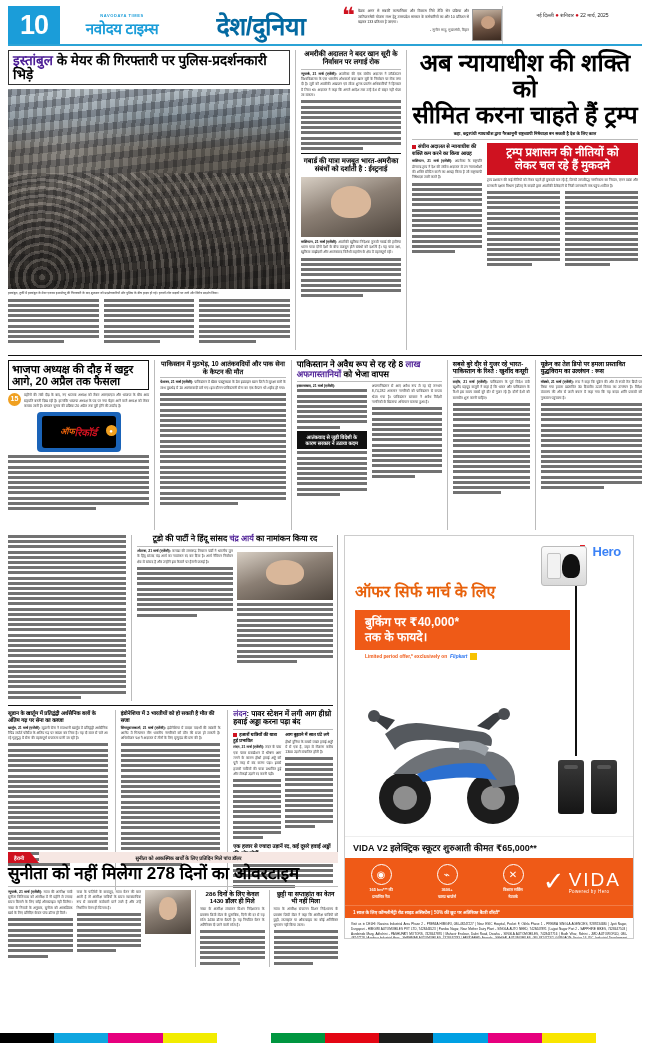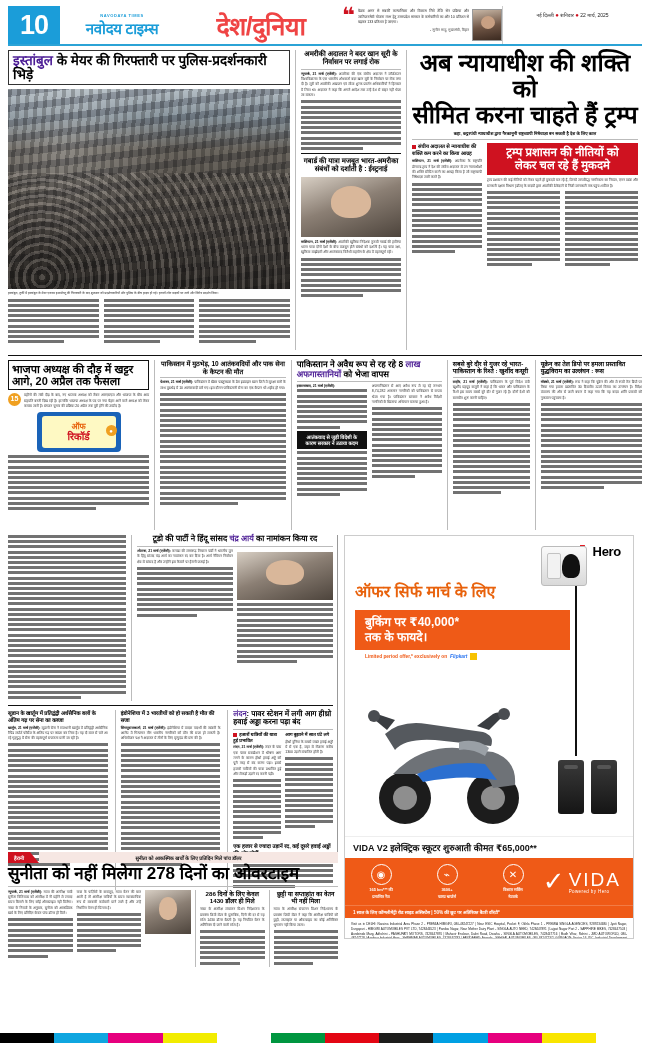--- a/index.html
+++ b/index.html
@@ -11,21 +11,21 @@
     overflow: hidden;
   }
   .page { width:650px; height:1043px; position:relative; padding:6px 8px 0 8px; }
 
   
   .masthead { display:flex; align-items:stretch; height:40px; border-bottom:2px solid #2ba3d6; }
   .pagenum-box { width:52px; background:#1b9dd9; color:#fff; display:flex; align-items:center; justify-content:center; font-size:27px; font-weight:700; letter-spacing:-1px; }
   .logo-block { width:120px; display:flex; flex-direction:column; justify-content:center; padding-left:4px; }
   .logo-sub { font-size:4px; letter-spacing:.6px; color:#1b9dd9; font-weight:700; text-align:center; }
   .logo-main { font-size:15px; font-weight:700; color:#1b9dd9; letter-spacing:-.3px; text-align:center; }
-  .section-title { flex:1; display:flex; align-items:center; justify-content:center; font-size:25px; font-weight:700; color:#ef4444; letter-spacing:-.5px; }
+  .section-title { flex:1; display:flex; align-items:center; justify-content:center; font-size:25px; font-weight:700; color:#0369a1; letter-spacing:-.5px; }
   .quote-block { width:160px; display:flex; gap:3px; align-items:flex-start; padding-top:3px; }
   .quote-mark { color:#cf1220; font-size:22px; line-height:14px; font-weight:700; }
   .quote-text { font-size:3.6px; line-height:1.55; color:#222; text-align:justify; }
   .quote-attr { font-size:3.6px; text-align:right; color:#444; margin-top:1px; }
   .editor-photo { width:30px; height:32px; background:linear-gradient(170deg,#c8b7a6,#6e5444 55%,#3b2a20); border:1px solid #999; flex-shrink:0; position:relative; }
   .editor-photo::after{content:"";position:absolute;left:8px;top:6px;width:14px;height:13px;border-radius:50%;background:#c8a083;}
   .dateline { width:140px; display:flex; align-items:flex-start; justify-content:center; padding-top:6px; font-size:5px; color:#222; border-left:1px solid #ccc; }
   .dateline span { white-space:nowrap; }
   .red-dot { color:#cf1220; font-size:6px; }
   .red { color:#4c1d95; }
@@ -78,40 +78,40 @@
   .mz2{width:140px;padding:0 5px;border-left:1px solid #bbb;}
   .mz3{width:160px;padding:0 5px;border-left:1px solid #bbb;}
   .mz4{width:90px;padding:0 5px;border-left:1px solid #bbb;}
   .mz5{width:110px;padding-left:5px;border-left:1px solid #bbb;}
   .head2 { font-size:11px; font-weight:700; line-height:1.1; }
   .head3 { font-size:6.5px; font-weight:700; line-height:1.18; text-align:center;}
   .head4 { font-size:8.5px; font-weight:700; line-height:1.12; }
   .numcircle { width:13px;height:13px;border-radius:50%;background:#f0a020;color:#fff;font-size:7px;font-weight:700;display:flex;align-items:center;justify-content:center;float:left;margin:0 3px 1px 0;}
   .offrecord { position:relative; width:84px; height:40px; margin:3px auto; }
   .offrecord .ribbon{position:absolute;inset:0;background:#1a63b8;border-radius:4px;}
-  .offrecord .inner{position:absolute;left:5px;right:5px;top:4px;bottom:4px;background:#fef9c3;border-radius:3px;display:flex;flex-direction:column;align-items:center;justify-content:center;}
+  .offrecord .inner{position:absolute;left:5px;right:5px;top:4px;bottom:4px;background:#000000;border-radius:3px;display:flex;flex-direction:row;align-items:center;justify-content:center;font-style:italic;}
   .offrecord .t1{font-size:8px;font-weight:700;color:#e8620c;line-height:1;}
   .offrecord .t2{font-size:10px;font-weight:700;color:#cf1220;line-height:1.1;}
   .offrecord .badge{position:absolute;right:4px;top:13px;width:11px;height:11px;border-radius:50%;background:#f0a020;color:#fff;font-size:6px;display:flex;align-items:center;justify-content:center;}
   .invbox { border:1px solid #111; padding:2px 3px; }
 
   
   .lower-zone { display:flex; margin-top:5px; height:320px; }
   .lz-left { width:330px; padding-right:4px; border-right:1px solid #999; }
   .lz-right{ width:296px; padding-left:6px; }
   .lz-cols { display:flex; gap:7px; }
   .lz-cols > div { flex:1; }
   .subhead-sm { font-size:5.4px; font-weight:700; line-height:1.25; text-align:center; }
 
   
   .ad { border:1px solid #ccc; height:404px; position:relative; background:#fff; overflow:hidden; }
   .ad-top { padding:8px 10px 0 10px; position:relative; height:150px;}
   .hero-logo { position:absolute; right:12px; top:8px; display:flex; align-items:center; gap:3px; }
   .hero-mark { width:10px;height:13px;background:linear-gradient(90deg,#e21b23 50%,#111 50%); clip-path:polygon(0 0,55% 0,35% 50%,55% 100%,0 100%,20% 50%); }
-  .hero-word { font-size:13px; font-weight:700; color:#000000; letter-spacing:-.3px; }
+  .hero-word { font-size:13px; font-weight:700; color:#3b82f6; letter-spacing:-.3px; }
   .ad-h1 { font-size:16px; font-weight:700; color:#e8620c; line-height:1.25;margin-top:38px; }
   .ad-h2 { font-size:16px; font-weight:700; color:#111; line-height:1.25; }
   .ad-offer { background:#ef5a17; color:#fff; margin-top:8px; padding:5px 10px; width:215px; }
   .ad-offer .l1 { font-size:12px; font-weight:700; line-height:1.25;}
   .ad-offer .l2 { font-size:12px; font-weight:700; line-height:1.25;}
   .ad-limited { font-size:4.8px; font-weight:700; color:#ef5a17; margin:3px 0 0 10px; display:flex; gap:3px; align-items:center;}
   .flip { color:#2874f0; font-weight:700; font-style:italic;}
   .flipbox{width:7px;height:7px;background:#f7c200;display:inline-block;}
   .scooter-area { position:relative; height:150px; }
   .scooter { position:absolute; left:20px; top:4px; width:170px; height:140px; }

